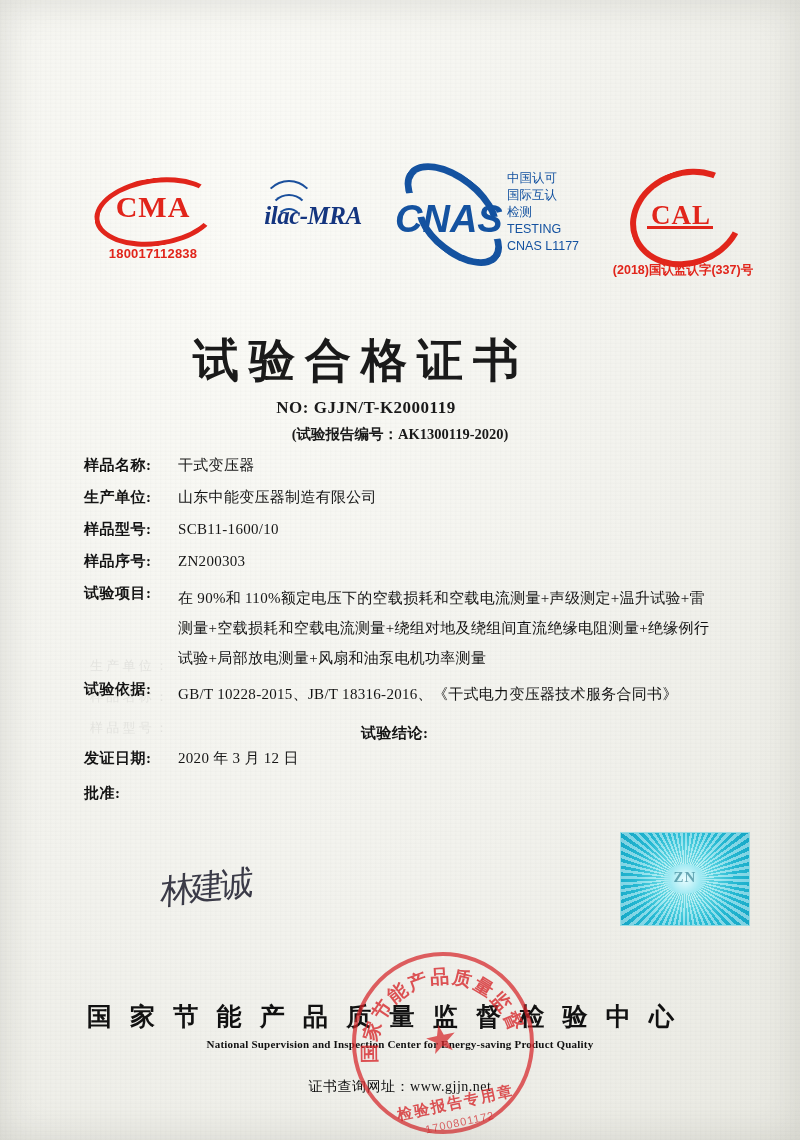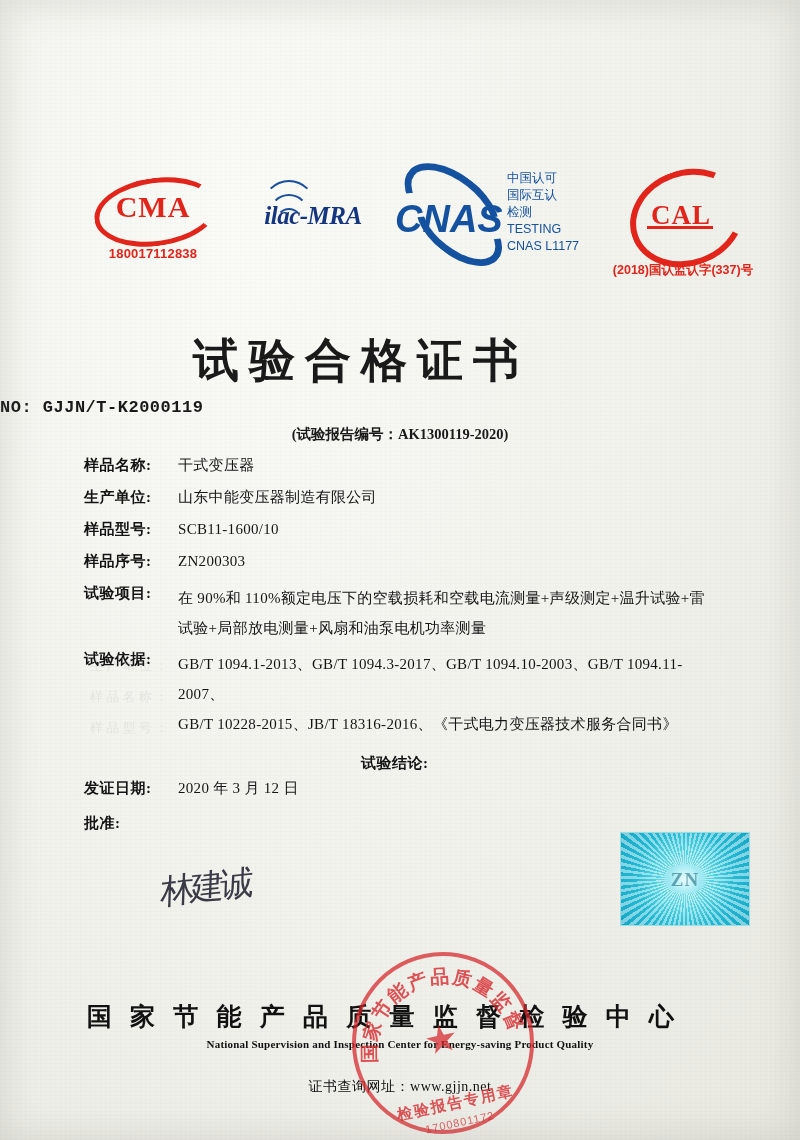--- a/index.html
+++ b/index.html
@@ -222,21 +222,22 @@
     font-size: 46px;
     letter-spacing: 10px;
     color: #1a1a1a;
     text-indent: 10px;
   }
   .cert-no {
     position: absolute;
     top: 398px;
     left: 0;
     width: 732px;
-    font-family: Liberation Mono, monospace;
+    text-align: center;
+    font-family: Liberation Serif, serif;
     font-weight: bold;
     font-size: 17px;
     color: #1a1a1a;
     letter-spacing: 0.5px;
   }
   .cert-report-no {
     position: absolute;
     top: 425px;
     left: 0;
     width: 800px;
@@ -368,21 +369,21 @@
     background: radial-gradient(circle, #eafdff 0%, #9fe9f2 60%, rgba(255,255,255,0) 100%);
   }
   .hologram .label {
     position: absolute;
     left: 0; top: 50%;
     width: 100%;
     margin-top: -10px;
     text-align: center;
     font-family: "Liberation Serif", serif;
     font-weight: bold;
-    font-size: 19px;
+    font-size: 15px;
     color: rgba(20,100,120,0.55);
     letter-spacing: 1px;
   }
 
   
   .seal {
     position: absolute;
     left: 352px;
     top: 952px;
     width: 182px;
@@ -532,28 +533,28 @@
 
     <div class="field">
       <div class="field-label">样品序号:</div>
       <div class="field-value">ZN200303</div>
     </div>
 
     <div class="field multi">
       <div class="field-label">试验项目:</div>
       <div class="field-value">
         <span class="line">在 90%和 110%额定电压下的空载损耗和空载电流测量+声级测定+温升试验+雷</span>
+        <span class="line">测量+空载损耗和空载电流测量+绕组对地及绕组间直流绝缘电阻测量+绝缘例行</span>
         <span class="line">试验+局部放电测量+风扇和油泵电机功率测量</span>
       </div>
     </div>
 
     <div class="field multi">
       <div class="field-label">试验依据:</div>
       <div class="field-value">
-        <span class="line">GB/T 1094.1-2013、GB/T 1094.3-2017、GB/T 1094.10-2003、GB/T 1094.11-2007、</span>
         <span class="line">GB/T 10228-2015、JB/T 18316-2016、《干式电力变压器技术服务合同书》</span>
       </div>
     </div>
 
     <div class="field tight" style="margin-top:14px;">
       <div class="field-label">试验结论:</div>
     </div>
 
     <div class="field tight">
       <div class="field-label">发证日期:</div>

